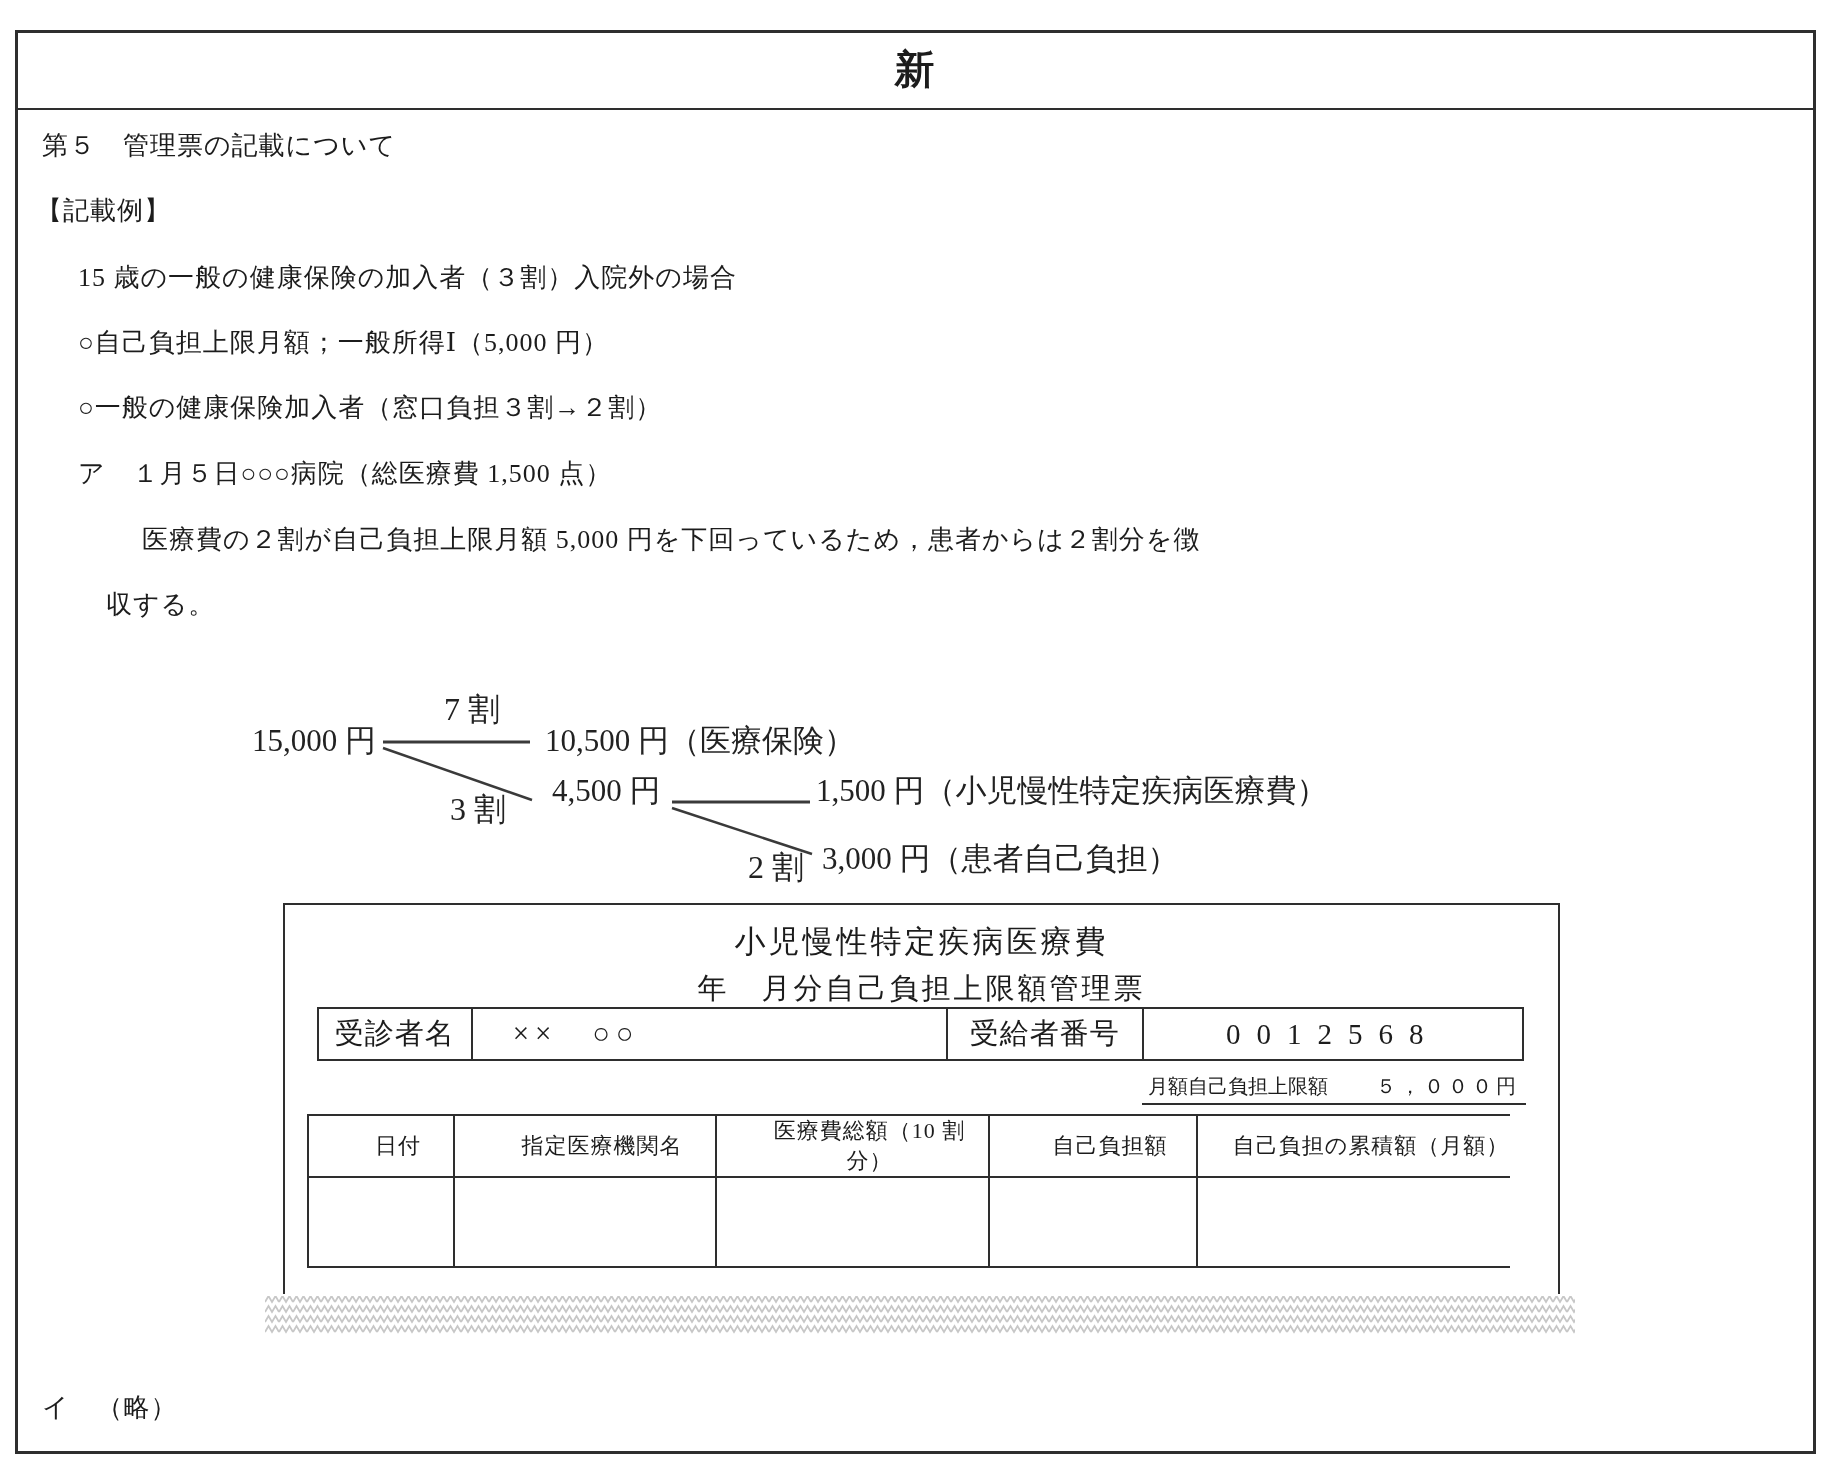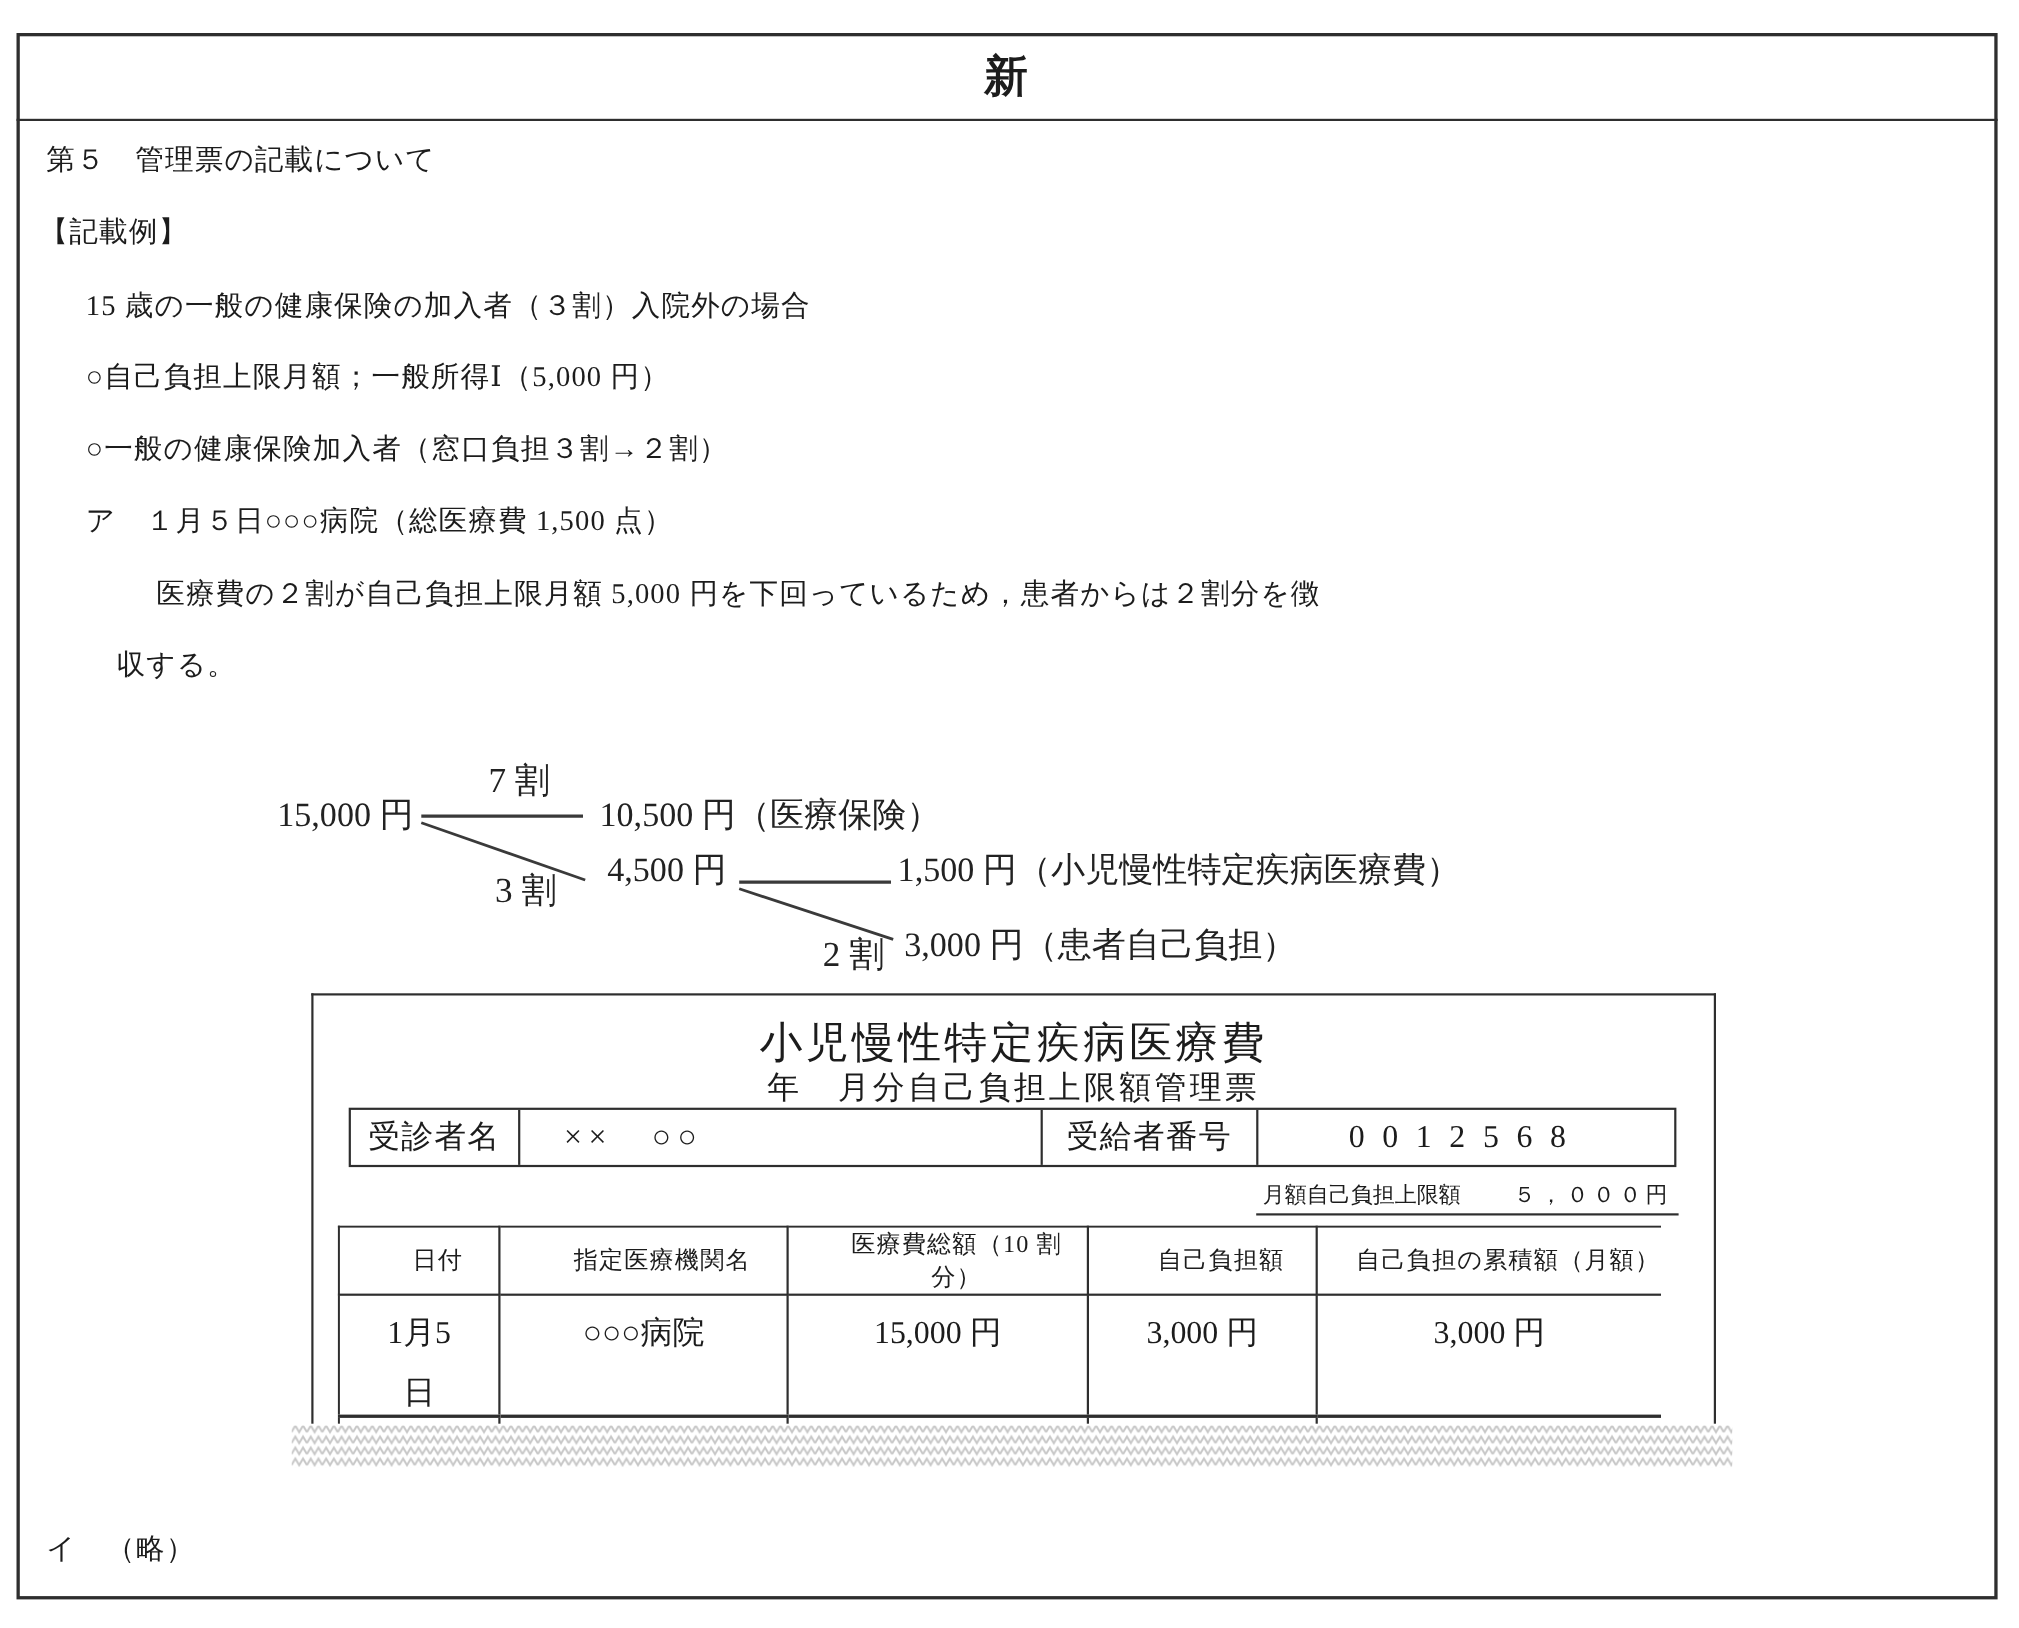--- a/index.html
+++ b/index.html
@@ -42,21 +42,21 @@
   .dg-subsidy{left:616px;top:90px;}
   .dg-20{left:548px;top:166px;}
   .dg-patient{left:622px;top:158px;}
 
   
   .form-box{
     position:absolute;left:283px;top:903px;width:1277px;height:407px;
     border:2px solid #2e2e2e;border-bottom:none;box-sizing:border-box;background:#ffffff;
   }
   .form-title{position:absolute;left:0;top:16px;width:100%;text-align:center;
-    font-size:39px;letter-spacing:3px;}
+    font-size:31px;letter-spacing:3px;}
   .form-subtitle{position:absolute;left:0;top:64px;width:100%;text-align:center;
     font-size:29px;letter-spacing:3px;}
   .name-row{
     position:absolute;left:32px;top:102px;width:1207px;height:54px;
     border:2px solid #2e2e2e;box-sizing:border-box;display:flex;font-size:29px;
   }
   .name-row .cell{height:100%;display:flex;align-items:center;box-sizing:border-box;}
   .nr-label{width:152px;justify-content:center;letter-spacing:1px;}
   .nr-name{width:476px;border-left:2px solid #2e2e2e;padding-left:40px;letter-spacing:6px;}
   .nr-numlabel{width:196px;border-left:2px solid #2e2e2e;justify-content:center;letter-spacing:1px;}
@@ -148,27 +148,20 @@
             <col class="c5">
           </colgroup>
         <tbody>
             <tr>
           <th>日付</th>
           <th>指定医療機関名</th>
           <th>医療費総額（10 割分）</th>
           <th>自己負担額</th>
           <th>自己負担の累積額（月額）</th>
         </tr>
-        <tr class="datarow">
-          <td><span>1月5</span><span class="date-line2">日</span></td>
-          <td class="cell-hospital">○○○病院</td>
-          <td>15,000 円</td>
-          <td>3,000 円</td>
-          <td>3,000 円</td>
-        </tr>
         <tr class="emptyrow">
           <td></td>
               <td></td>
               <td></td>
               <td></td>
               <td></td>
         </tr>
       </tbody>
         </table>
     </div>

